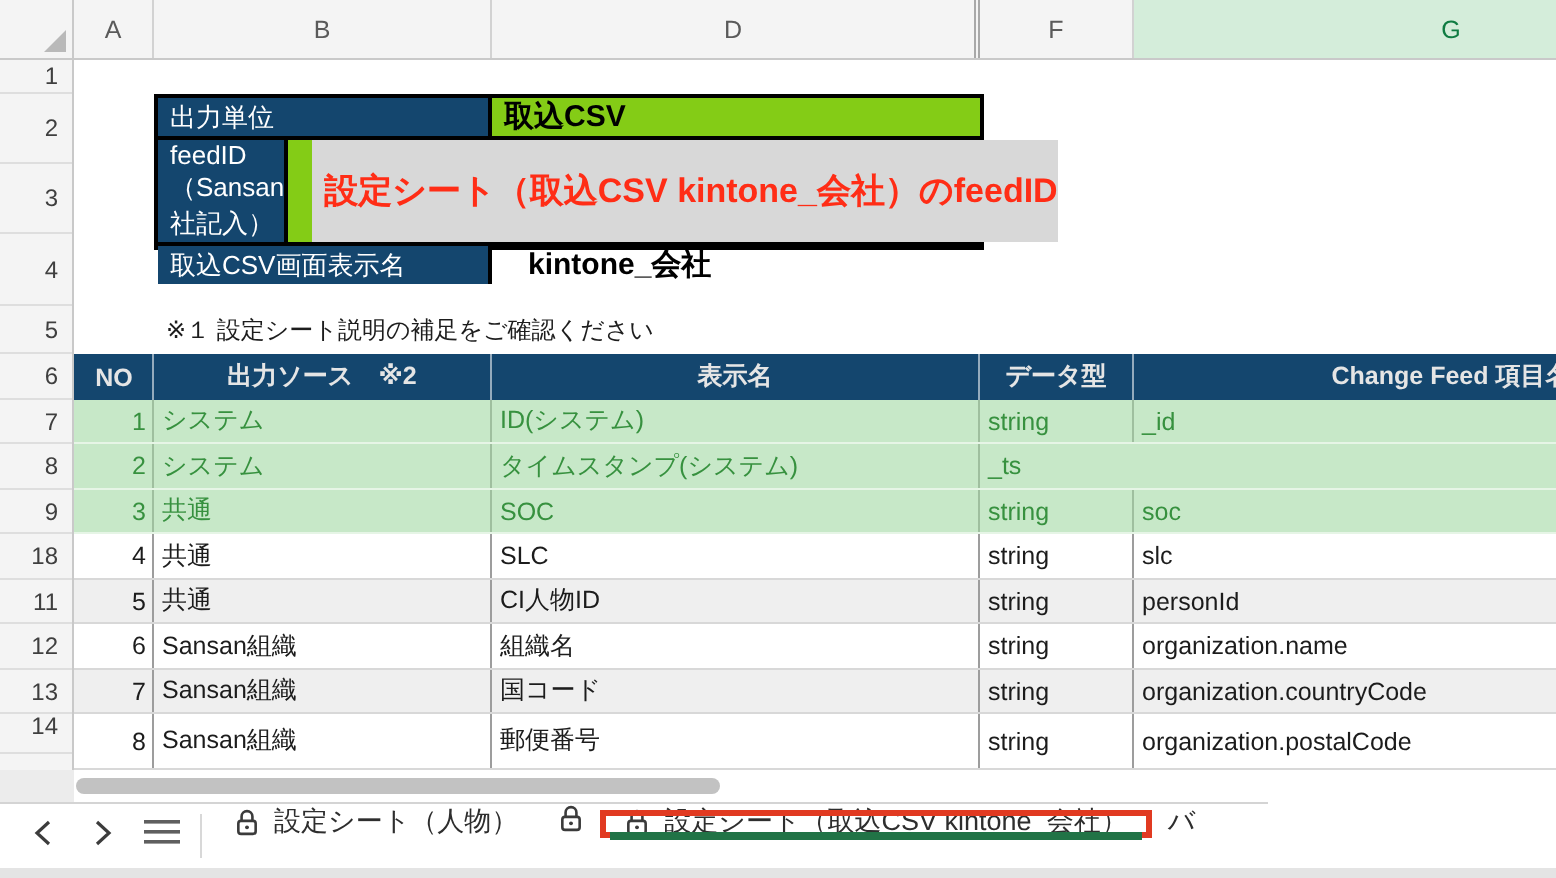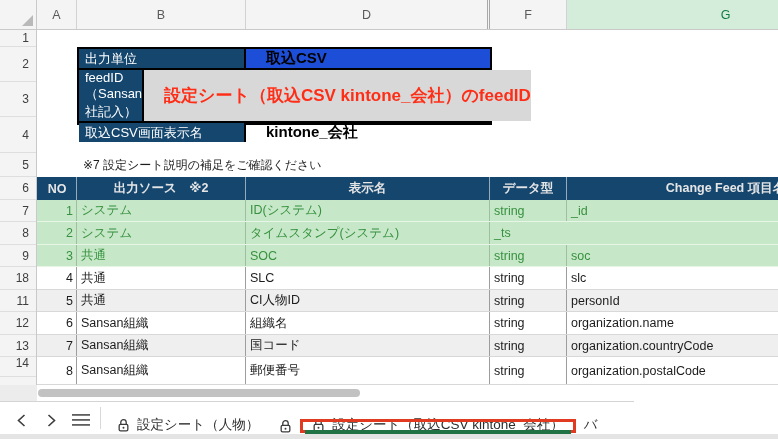--- a/index.html
+++ b/index.html
@@ -22,26 +22,26 @@
   .c-f{width:77px;} .c-g{width:317px;background:#d4edda;color:#0f7c42;border-right:none;}
 
   
   .gutter{position:absolute;top:30px;left:0;width:37px;height:355px;background:#f4f4f4;
     border-right:1px solid #c9c9c9;box-sizing:border-box;overflow:hidden;}
   .rownum{position:absolute;left:0;width:37px;display:flex;align-items:center;justify-content:flex-end;
     padding-right:8px;box-sizing:border-box;font-size:12px;color:#3f3f3f;border-bottom:1px solid #dedede;}
 
   
   .info-table{position:absolute;left:77px;top:47px;width:415px;height:78px;
-    border:2px solid #000;box-sizing:border-box;display:flex;flex-direction:column;background:#1d4ed8;}
+    border:2px solid #000;box-sizing:border-box;display:flex;flex-direction:column;background:#84cc16;}
   .info-row{flex:1;display:flex;box-sizing:border-box;}
-  .info-row + .info-row{border-top:2px solid #000;}
+  .info-row + .info-row{border-top:2px solid #000;gap:12px;}
   .info-label{width:167px;background:#14466e;color:#fff;font-size:13px;
     display:flex;align-items:center;padding-left:6px;border-right:2px solid #000;box-sizing:border-box;}
-  .info-value{flex:1;display:flex;align-items:center;padding-left:20px;
+  .info-value{flex:1;display:flex;align-items:center;padding-left:6px;
     font-size:15px;font-weight:bold;color:#000;box-sizing:border-box;}
   .info-value.gray{background:#d8d8d8;font-weight:normal;overflow:visible;}
   .red-overflow{white-space:nowrap;font-size:17px;color:#ff2d16;font-weight:bold;}
 
   
   .note{position:absolute;left:83px;top:155px;height:20px;font-size:12px;color:#1d1d1d;
     display:flex;align-items:center;white-space:nowrap;}
 
   
   .dtable{position:absolute;left:37px;top:177px;width:847px;}
@@ -59,21 +59,21 @@
   .r-gray{background:#efefef;color:#1c1c1c;border-bottom:1px solid #d8d8d8;}
   .r-white .dcell,.r-gray .dcell{border-right:1px solid #9d9d9d;}
 
   
   .scroll-strip{position:absolute;left:0;top:385px;width:778px;height:16px;background:#fff;}
   .scroll-strip .corner-fill{position:absolute;left:0;top:0;width:37px;height:16px;background:#ececec;}
   .hthumb{position:absolute;left:38px;top:4px;width:322px;height:8px;border-radius:4px;background:#c2c2c2;}
 
   
   .tabbar{position:absolute;left:0;top:401px;width:634px;height:33px;background:#fff;
-    border-top:1px solid #d4d4d4;display:flex;align-items:flex-end;box-sizing:border-box;}
+    border-top:1px solid #d4d4d4;display:flex;align-items:flex-start;box-sizing:border-box;}
   .navbtns{display:flex;align-items:center;padding-left:6px;}
   .navbtn{width:30px;height:28px;display:flex;align-items:center;justify-content:center;cursor:pointer;}
   .vdiv{width:1px;height:22px;background:#d8d8d8;align-self:center;margin:0 6px 0 4px;}
   .tab{display:flex;align-items:center;gap:7px;padding:0 10px;position:relative;
     font-size:13.5px;color:#2e2e2e;white-space:nowrap;cursor:pointer;}
   .tab.active::after{content:"";position:absolute;left:3px;right:3px;bottom:0;height:4px;background:#217346;}
   .red-box{position:absolute;left:-2px;right:-2px;top:3px;bottom:1px;
     border:3px solid #e13a21;box-sizing:border-box;pointer-events:none;}
   .bottom-strip{position:absolute;left:0;top:434px;width:778px;height:5px;background:#e4e4e4;}
   svg{display:block;}
@@ -119,21 +119,21 @@
     <div class="info-value gray">
       <span class="red-overflow">設定シート（取込CSV kintone_会社）のfeedID</span>
     </div>
   </div>
   <div class="info-row">
     <div class="info-label">取込CSV画面表示名</div>
     <div class="info-value">kintone_会社</div>
   </div>
 </div>
 
-<div class="note">※7 設定シート説明の補足をご確認ください</div>
+<div class="note">※１ 設定シート説明の補足をご確認ください</div>
 
 <div class="dtable">
   <div class="drow dhead">
     <div class="dcell col-no">NO</div>
     <div class="dcell col-src" style="justify-content:center">出力ソース　※2</div>
     <div class="dcell col-disp" style="justify-content:center">表示名</div>
     <div class="dcell col-type" style="justify-content:center">データ型</div>
     <div class="dcell col-feed" style="justify-content:center">Change Feed 項目名</div>
   </div>
 

